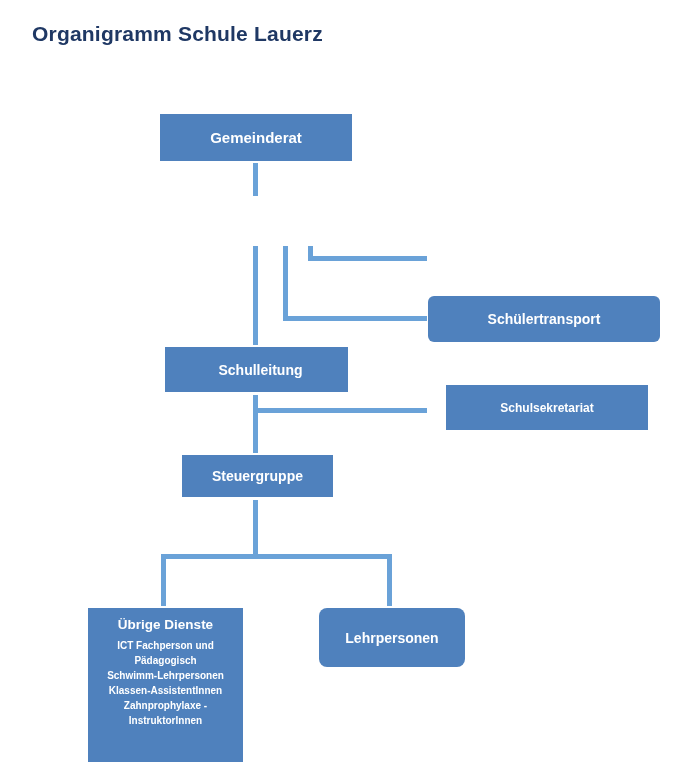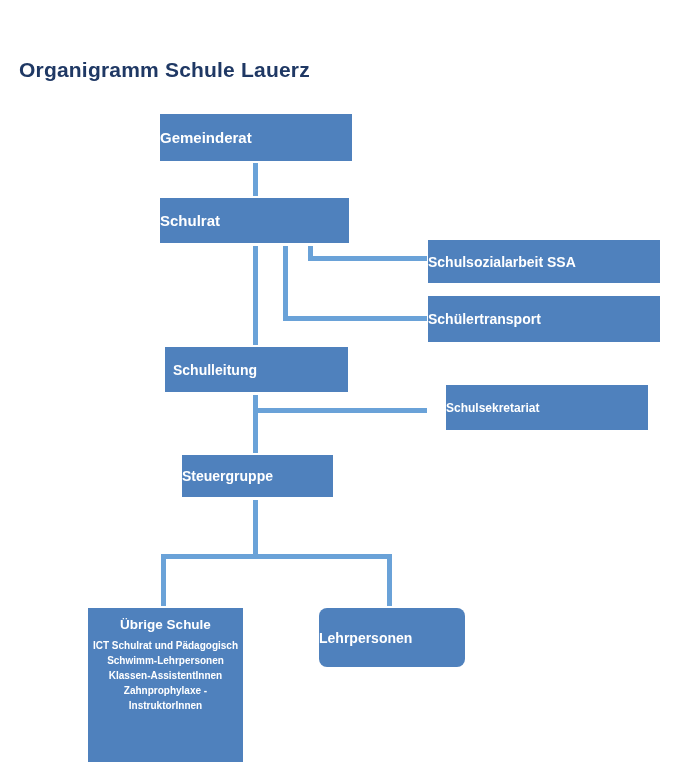--- a/index.html
+++ b/index.html
@@ -11,37 +11,36 @@
   }
   html,body{margin:0;padding:0;background:var(--page-bg);}
   .canvas{
     position:relative;
     width:686px;height:776px;
     background:var(--page-bg);
     font-family:"Liberation Sans","DejaVu Sans",sans-serif;
     overflow:hidden;
   }
   .page-title{
-    position:absolute;left:19px;top:22px;
+    position:absolute;left:32px;top:22px;
     font-size:21px;font-weight:700;color:var(--title-color);
     letter-spacing:0.2px;
-    margin-top:36px;
   }
   .node{
     position:absolute;
     background:var(--box-fill);
     color:var(--box-text);
-    display:flex;align-items:center;
+    display:flex;align-items:center;justify-content:center;
     text-align:center;font-weight:700;
     box-sizing:border-box;
   }
   .node-gemeinderat {left:160px;top:114px;width:192px;height:47px;font-size:15px;}
   .node-schulrat    {left:160px;top:198px;width:189px;height:45px;font-size:15px;}
   .node-ssa         {left:428px;top:240px;width:232px;height:43px;font-size:14px;}
-  .node-transport   {left:428px;top:296px;width:232px;height:46px;font-size:14px;}
+  .node-transport   {left:428px;top:296px;width:232px;height:46px;font-size:14px;border-radius:6px;}
   .node-schulleitung{left:165px;top:347px;width:183px;height:45px;font-size:14px;padding-left:8px;}
   .node-sekretariat {left:446px;top:385px;width:202px;height:45px;font-size:12px;}
   .node-steuergruppe{left:182px;top:455px;width:151px;height:42px;font-size:14px;}
   .node-lehrpersonen{left:319px;top:608px;width:146px;height:59px;font-size:14px;border-radius:8px;}
   .node-uebrige{
     left:88px;top:608px;width:155px;height:154px;
     flex-direction:column;justify-content:flex-start;
     padding:8px 4px 4px 4px;
   }
   .node-uebrige .uebrige-title{font-size:13.5px;font-weight:700;line-height:18px;margin-bottom:4px;}
@@ -77,47 +76,41 @@
   <div class="conn c-sekretariat-h"></div>
   <div class="conn c-steuer-down"></div>
   <div class="conn c-bottom-h"></div>
   <div class="conn c-uebrige-v"></div>
   <div class="conn c-lehrpersonen-v"></div>
 
   <div class="node node-gemeinderat">
     <span>Gemeinderat</span>
   </div>
 
-  <div class="node node-schulrat">
-    <span>Schulrat</span>
-  </div>
 
-  <div class="node node-ssa">
-    <span>Schulsozialarbeit SSA</span>
-  </div>
 
   <div class="node node-transport">
     <span>Schülertransport</span>
   </div>
 
   <div class="node node-schulleitung">
     <span>Schulleitung</span>
   </div>
 
   <div class="node node-sekretariat">
     <span>Schulsekretariat</span>
   </div>
 
   <div class="node node-steuergruppe">
     <span>Steuergruppe</span>
   </div>
 
   <div class="node node-uebrige">
-    <div class="uebrige-title">Übrige Schule</div>
-    <div class="service-item">ICT Schulrat und Pädagogisch</div>
+    <div class="uebrige-title">Übrige Dienste</div>
+    <div class="service-item">ICT Fachperson und Pädagogisch</div>
     <div class="service-item">Schwimm-Lehrpersonen</div>
     <div class="service-item">Klassen-AssistentInnen</div>
     <div class="service-item">Zahnprophylaxe - InstruktorInnen</div>
   </div>
 
   <div class="node node-lehrpersonen">
     <span>Lehrpersonen</span>
   </div>
 
 </div>

